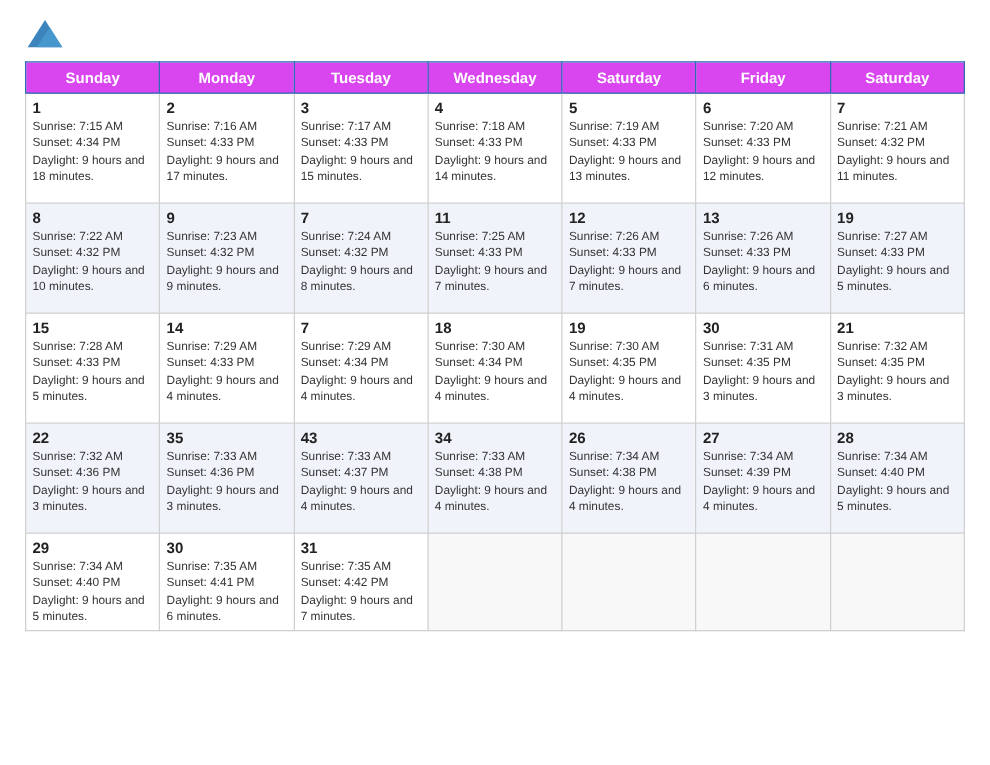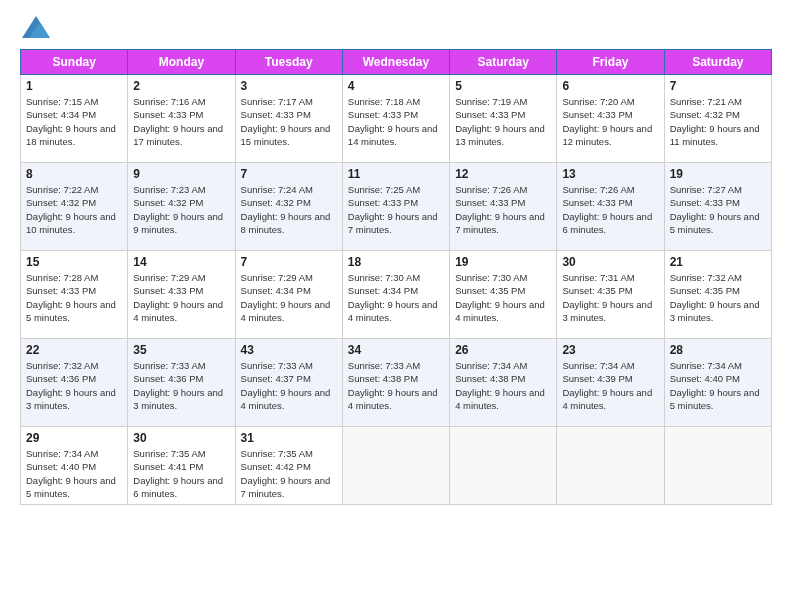--- a/index.html
+++ b/index.html
@@ -238,21 +238,21 @@
       </td>
           <td>
         <span class="day-num">34</span>
         <span class="day-info">Sunrise: 7:33 AM<br>Sunset: 4:38 PM<br>Daylight: 9 hours and 4 minutes.</span>
       </td>
           <td>
         <span class="day-num">26</span>
         <span class="day-info">Sunrise: 7:34 AM<br>Sunset: 4:38 PM<br>Daylight: 9 hours and 4 minutes.</span>
       </td>
           <td>
-        <span class="day-num">23</span>
+        <span class="day-num">27</span>
         <span class="day-info">Sunrise: 7:34 AM<br>Sunset: 4:39 PM<br>Daylight: 9 hours and 4 minutes.</span>
       </td>
           <td>
         <span class="day-num">28</span>
         <span class="day-info">Sunrise: 7:34 AM<br>Sunset: 4:40 PM<br>Daylight: 9 hours and 5 minutes.</span>
       </td>
         </tr>
         <tr class="last-row">
           <td>
         <span class="day-num">29</span>

